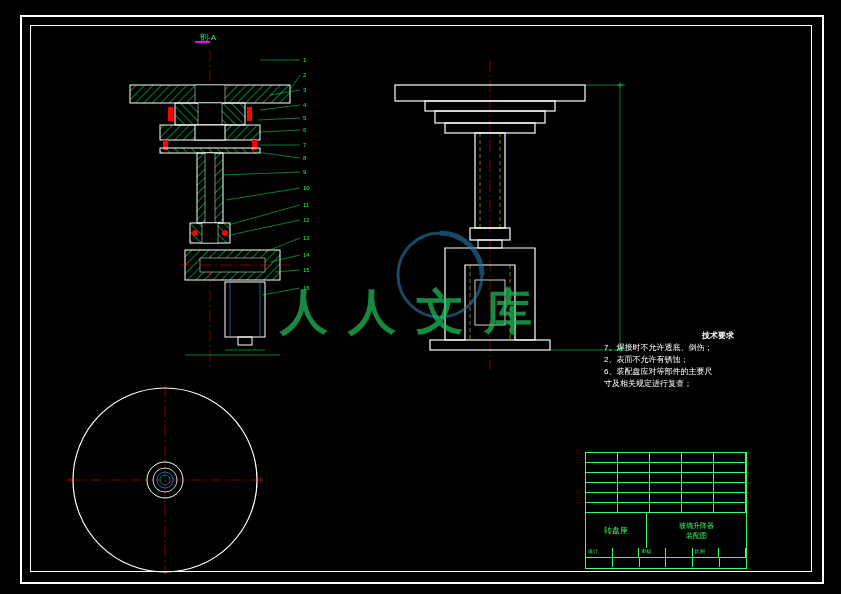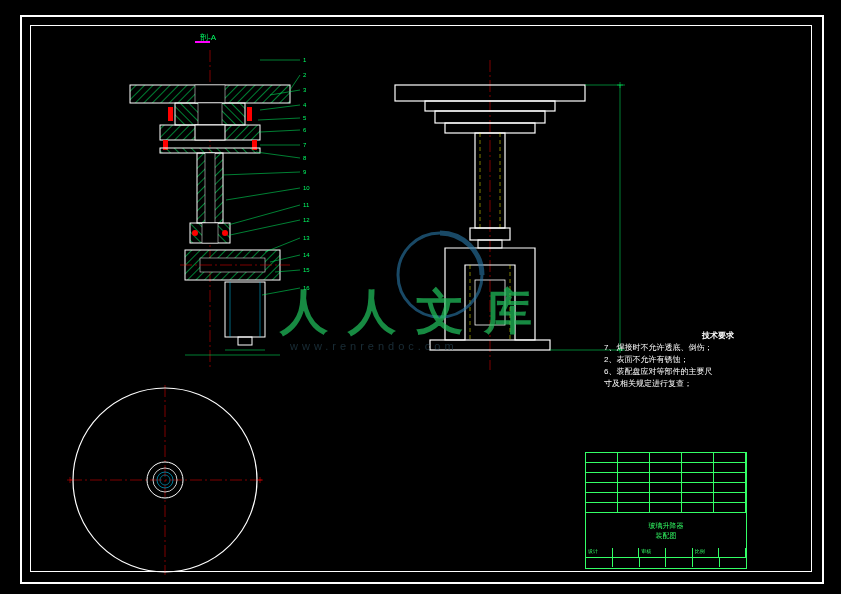--- a/index.html
+++ b/index.html
@@ -159,21 +159,20 @@
       <path d="M260 477 L260 483 M263 480 L257 480" stroke="#ff0000" stroke-width="0.5"></path>
     </g>
 
     <g opacity="0.6">
       <circle cx="440" cy="275" r="42" fill="none" stroke="#2a7aaa" stroke-width="3"></circle>
       <path d="M440 233 A42 42 0 0 1 482 275" fill="none" stroke="#2a7aaa" stroke-width="5"></path>
     </g>
   </svg>
 
   <div class="watermark">人人文库</div>
-  <div class="watermark-url">www.renrendoc.com</div>
 
   <div class="notes">
     <div style="text-align:right;font-weight:bold">技术要求</div>
     <div>7、焊接时不允许透底、倒伤；</div>
     <div>2、表面不允许有锈蚀；</div>
     <div>6、装配盘应对等部件的主要尺</div>
     <div>寸及相关规定进行复查；</div>
   </div>
 
   <div class="title-block">
@@ -213,20 +212,21 @@
         <div class="tb-cell"></div>
       </div>
     <div class="tb-row">
         <div class="tb-cell"></div>
         <div class="tb-cell"></div>
         <div class="tb-cell"></div>
         <div class="tb-cell"></div>
         <div class="tb-cell"></div>
       </div>
     <div class="tb-main">
+      <div class="tb-main-left">转盘座</div>
       <div class="tb-main-right">
         <span>玻璃升降器</span>
         <span>装配图</span>
       </div>
     </div>
     <div class="tb-row">
         <div class="tb-cell">设计</div>
         <div class="tb-cell"></div>
         <div class="tb-cell">审核</div>
         <div class="tb-cell"></div>

